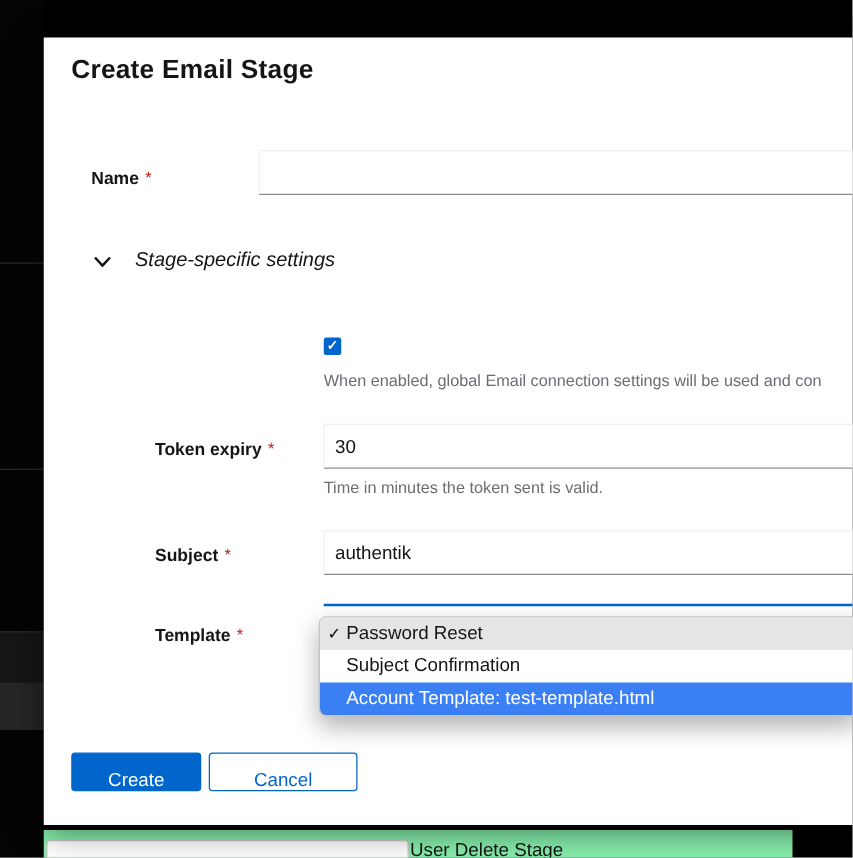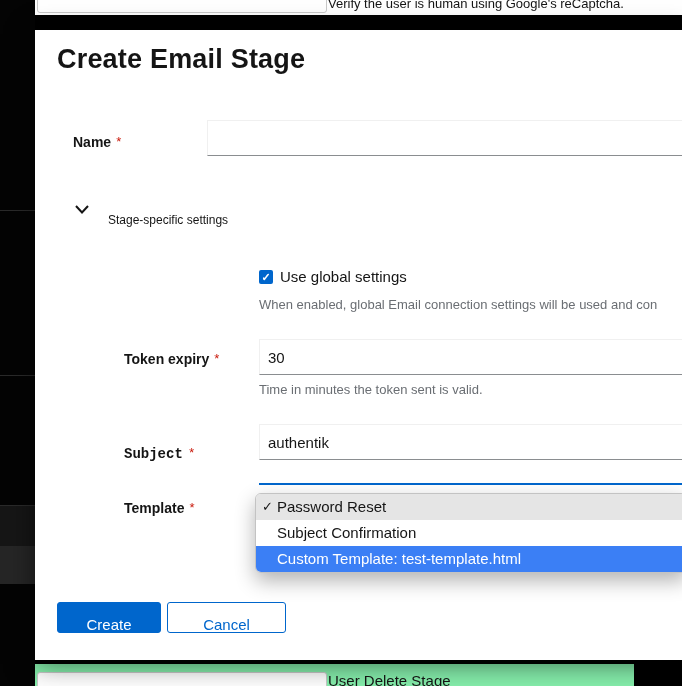--- a/index.html
+++ b/index.html
@@ -25,47 +25,47 @@
   .bg-box.topbox{top:-14px;height:27px;}
   .bg-text{position:absolute;left:293px;color:#151515;white-space:nowrap;}
   .bg-text.toptext{top:-4px;font-size:13px;}
   .bg-bottom{position:absolute;left:35px;top:664px;width:599px;height:26px;background:#86efac;overflow:hidden;}
   .bg-box.bottombox{top:8px;height:40px;}
   .bg-text.bottomtext{top:8px;font-size:15px;}
 
   
   .modal{position:absolute;left:35px;top:30px;width:652px;height:630px;background:#fff;
          box-shadow:0 4px 26px rgba(0,0,0,.55);}
-  .modal-title{position:absolute;left:22px;top:14px;margin:0;font-size:27px;font-weight:700;
+  .modal-title{position:absolute;left:22px;top:14px;margin:0;font-size:21px;font-weight:700;
                color:var(--text,#151515);letter-spacing:.2px;}
 
   .field-label{position:absolute;font-size:14px;font-weight:700;color:var(--text,#151515);padding-left:16px;}
   .req{color:var(--danger,#c9190b);font-size:13px;margin-left:5px;position:relative;top:-1px;font-weight:400;}
 
   .pf-input{position:absolute;height:36px;background:#fff;border:1px solid #f0f0f0;
             border-bottom:1px solid #8a8d90;font-size:15px;color:var(--text,#151515);
             padding:0 8px;box-sizing:border-box;font-family:inherit;outline:none;border-radius:0;}
   .name-label{left:22px;top:104px;}
   .name-input{left:172px;top:90px;width:480px;}
 
   .section-header{position:absolute;left:36px;top:166px;width:250px;height:26px;cursor:pointer;}
   .chevron{position:absolute;left:4px;top:9px;}
-  .section-title{position:absolute;left:37px;top:17px;font-size:12px;font-weight:400;color:var(--text,#151515);white-space:nowrap;}
+  .section-title{position:absolute;left:37px;top:4px;font-size:16px;font-weight:400;color:var(--text,#151515);white-space:nowrap;font-style:italic;}
 
   .checkbox{position:absolute;left:224px;top:240px;width:14px;height:14px;background:var(--primary,#0066cc);
             border-radius:2px;cursor:pointer;}
   .check-glyph{display:block;color:#fff;font-size:11px;line-height:14px;text-align:center;font-weight:700;}
   .checkbox-label{position:absolute;left:245px;top:238px;font-size:15px;color:var(--text,#151515);cursor:pointer;}
 
   .help{position:absolute;font-size:13px;color:var(--muted,#6a6e73);white-space:nowrap;}
   .help-global{left:224px;top:267px;width:428px;overflow:hidden;}
   .token-label{left:73px;top:321px;}
   .token-input{left:224px;top:309px;width:428px;}
   .help-token{left:224px;top:352px;}
-  .subject-label{left:73px;top:416px;font-family:Liberation Mono, monospace;}
+  .subject-label{left:73px;top:406px;}
   .subject-input{left:224px;top:394px;width:428px;}
   .template-label{left:73px;top:470px;}
   .select-line{position:absolute;left:224px;top:453px;width:428px;height:2px;background:var(--primary,#0066cc);}
 
   .dropdown{position:absolute;left:220px;top:463px;width:430px;background:#fff;border:1px solid #c3c3c3;
             border-radius:6px;box-shadow:0 8px 20px rgba(0,0,0,.30);overflow:hidden;}
   .opt{height:26px;line-height:26px;font-size:15px;color:var(--text,#151515);padding-left:21px;
        position:relative;white-space:nowrap;cursor:pointer;}
   .opt-selected{background:#e5e5e5;}
   .opt-highlight{background:var(--highlight,#3b7ff5);color:#fff;}
@@ -81,24 +81,20 @@
 
 <div class="stage">
 
   <div class="sidebar">
     <div class="side-sep sep1"></div>
     <div class="side-sep sep2"></div>
     <div class="side-block b1"></div>
     <div class="side-block b2"></div>
   </div>
 
-  <div class="bg-top">
-    <div class="bg-box topbox"></div>
-    <div class="bg-text toptext">Verify the user is human using Google's reCaptcha.</div>
-  </div>
 
   <div class="bg-bottom">
     <div class="bg-box bottombox"></div>
     <div class="bg-text bottomtext">User Delete Stage</div>
   </div>
 
   <div class="modal">
 
     <h1 class="modal-title">Create Email Stage</h1>
 
@@ -110,21 +106,20 @@
     <div class="section-header">
       <svg class="chevron" viewBox="0 0 14 9" width="14" height="9">
         <polyline points="1,1 7,7.5 13,1" fill="none" stroke="#151515" stroke-width="2"></polyline>
       </svg>
       <span class="section-title">Stage-specific settings</span>
     </div>
 
     <div class="checkbox">
       <span class="check-glyph">✓</span>
     </div>
-    <span class="checkbox-label">Use global settings</span>
     <div class="help help-global">When enabled, global Email connection settings will be used and con</div>
 
     <label class="field-label token-label">
       <span>Token expiry</span><span class="req">*</span>
     </label>
     <input type="text" class="pf-input token-input" value="30" style="">
     <div class="help help-token">Time in minutes the token sent is valid.</div>
 
     <label class="field-label subject-label">
       <span>Subject</span><span class="req">*</span>
@@ -138,21 +133,21 @@
 
     <div class="dropdown">
       <div class="opt opt-selected">
         <span class="opt-check">✓</span>
         <span>Password Reset</span>
       </div>
       <div class="opt">
         <span>Subject Confirmation</span>
       </div>
       <div class="opt opt-highlight">
-        <span>Custom Template: test-template.html</span>
+        <span>Account Template: test-template.html</span>
       </div>
     </div>
 
     <button class="btn btn-primary">Create</button>
     <button class="btn btn-secondary">Cancel</button>
 
   </div>
 </div>
 
 </body></html>

